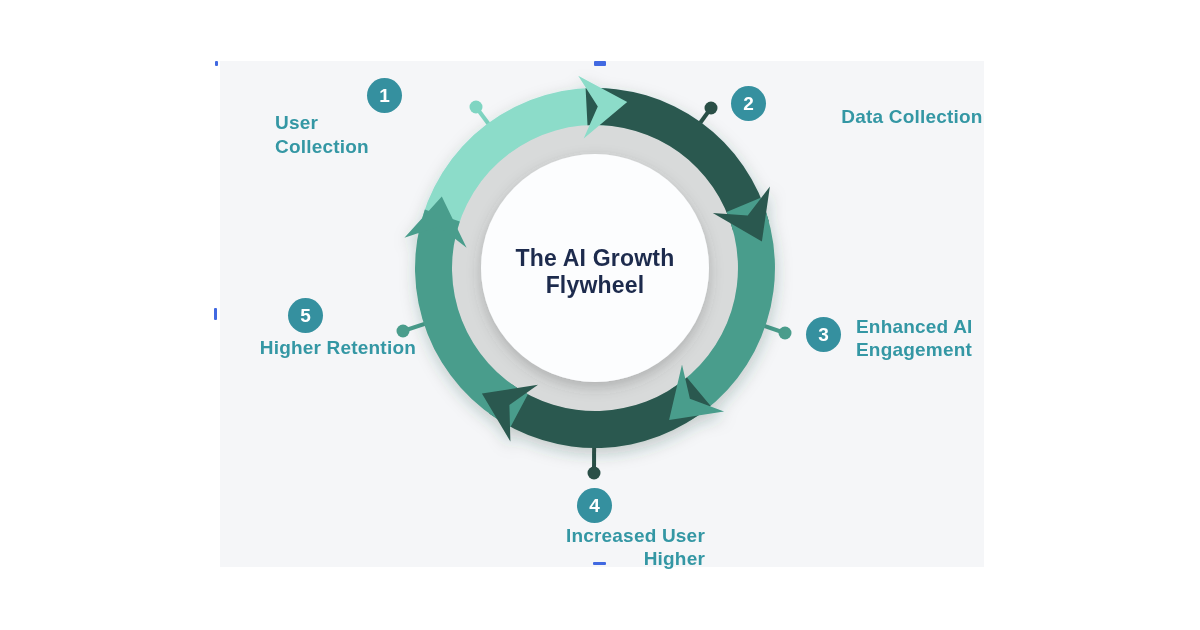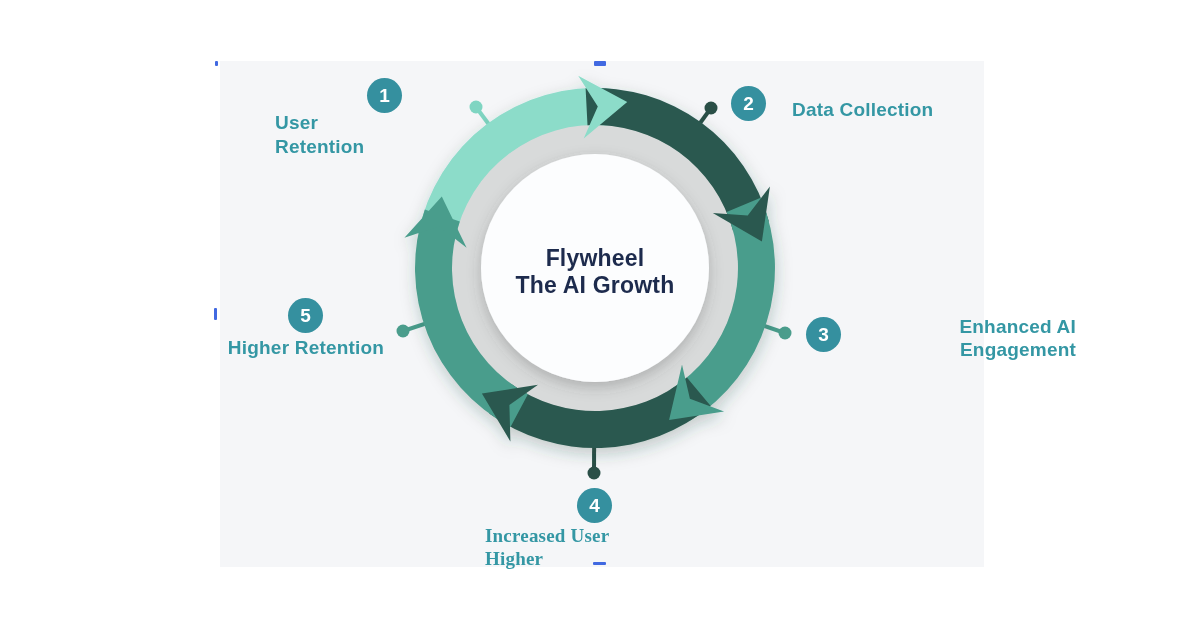--- a/index.html
+++ b/index.html
@@ -27,24 +27,24 @@
   .b1{left:367px;top:78px}
   .b2{left:731px;top:86px}
   .b3{left:806px;top:317px}
   .b4{left:577px;top:488px}
   .b5{left:288px;top:298px}
   .lbl{
     position:absolute;color:var(--label,#3497a4);
     font-weight:700;font-size:19px;line-height:23px;letter-spacing:.2px;
   }
   .l1{left:275px;top:111px;width:220px;line-height:24px;}
-  .l2{left:792px;top:98px;width:240px;text-align:left;}
-  .l3{left:856px;top:315px;width:220px;text-align:right;}
-  .l4{left:485px;top:524px;width:220px;text-align:left;font-family:Liberation Serif, serif;}
-  .l5{left:196px;top:336px;width:220px;text-align:center;}
+  .l2{left:792px;top:105px;width:240px;text-align:center;}
+  .l3{left:856px;top:315px;width:220px;text-align:left;}
+  .l4{left:485px;top:524px;width:220px;text-align:right;}
+  .l5{left:196px;top:336px;width:220px;text-align:right;}
   .artifact{position:absolute;border-radius:1px;}
 </style>
 </head>
 <body>
 
 <div class="canvas">
 
   <div class="panel"></div>
 
   <svg class="flywheel-svg" id="flywheel" viewBox="0 0 1200 630" xmlns="http://www.w3.org/2000/svg">
@@ -76,30 +76,30 @@
         <polygon points="578.2,75.7 627.2,102.1 583.7,138.5 597.8,106.5" fill="#8cdcc9"></polygon>
         <polygon points="769.9,186.4 761.9,241.6 712.8,213.1 747.7,215.4" fill="#2a594f"></polygon>
         <polygon points="724.1,411.4 669.1,419.9 682.0,364.6 689.9,398.7" fill="#4a9d8c"></polygon>
         <polygon points="510.4,441.5 481.9,393.6 538.0,384.8 509.4,405.0" fill="#2a594f"></polygon>
         <polygon points="404.4,237.8 441.8,196.6 466.6,247.7 439.0,226.2" fill="#4a9d8c"></polygon>
       </g>
       <circle cx="595" cy="268" r="114" fill="#fcfdfe" filter="url(#fCenter)"></circle>
     </svg>
 
   <div class="center-title">
+    <div>The AI Growth</div>
     <div>Flywheel</div>
-    <div>The AI Growth</div>
   </div>
 
   <div class="badge b1">
       <span>1</span>
     </div>
   <div class="lbl l1">
     <div>User</div>
-    <div>Retention</div>
+    <div>Collection</div>
   </div>
 
   <div class="badge b2">
       <span>2</span>
     </div>
   <div class="lbl l2">
     <div>Data Collection</div>
   </div>
 
   <div class="badge b3">

